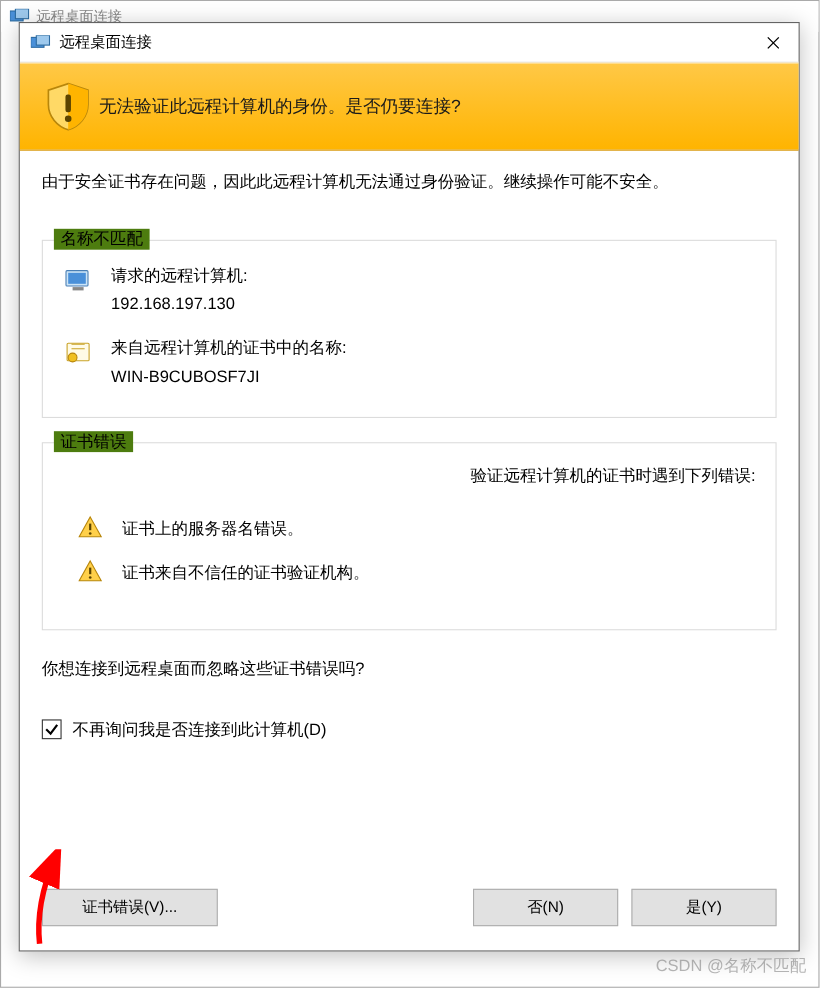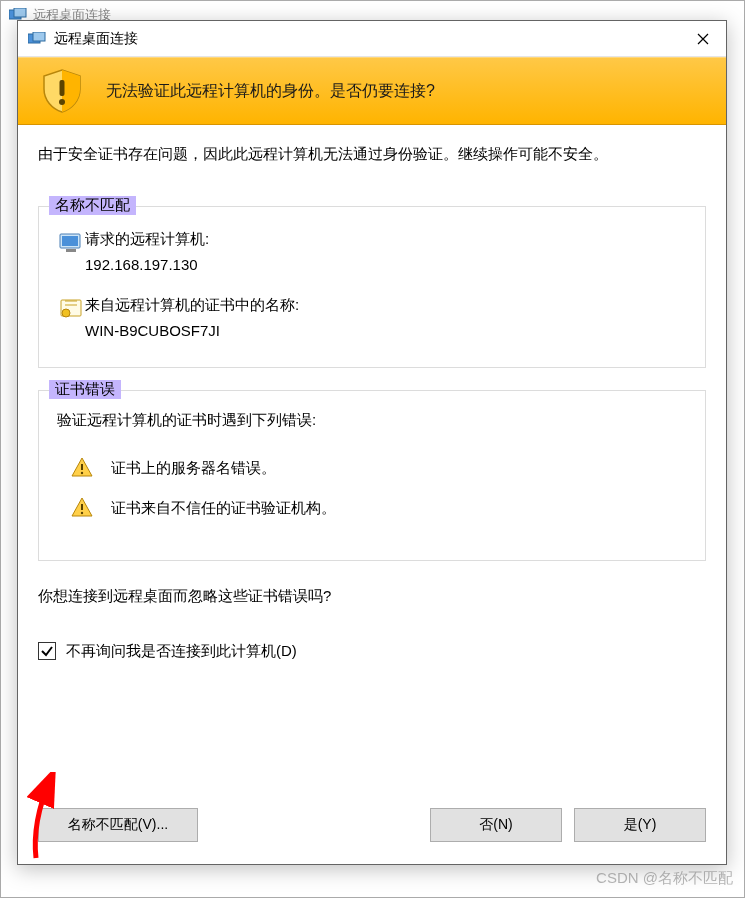--- a/index.html
+++ b/index.html
@@ -59,25 +59,25 @@
       display: flex;
       align-items: center;
       justify-content: center;
       cursor: pointer;
     }
     .close-btn svg { width: 12px; height: 12px; }
     .warning-banner {
       background: linear-gradient(#ffc846, #ffb400);
       border-top: 1px solid #ffd77a;
       border-bottom: 1px solid #d89400;
-      height: 68px;
+      height: 80px;
       display: flex;
       align-items: center;
       padding: 0 20px;
-      gap: 20px;
+      gap: 4px;
     }
     .shield-icon {
       width: 48px; height: 48px;
       flex-shrink: 0;
     }
     .warning-banner .msg {
       font-size: 16px;
       color: #1a1a1a;
     }
     .content {
@@ -90,34 +90,35 @@
     .groupbox {
       border: 1px solid #dcdcdc;
       margin-bottom: 22px;
       padding: 20px 18px 24px 18px;
       position: relative;
     }
     .groupbox-title {
       position: absolute;
       top: -11px;
       left: 10px;
-      background: #c4b5fd;
+      background: #4d7c0f;
       padding: 0 6px;
       font-size: 15px;
     }
     .info-row {
       display: flex;
       align-items: flex-start;
+      gap: 16px;
       margin-bottom: 16px;
     }
     .info-row:last-child { margin-bottom: 0; }
     .info-icon { width: 28px; height: 28px; flex-shrink: 0; margin-top: 2px; }
     .info-text { line-height: 1.6; }
     .info-text .label { margin-bottom: 2px; }
-    .errors-intro { margin-bottom: 26px; }
+    .errors-intro { margin-bottom: 26px; text-align: right; }
     .error-row {
       display: flex;
       align-items: flex-end;
       gap: 18px;
       margin: 18px 0 18px 14px;
     }
     .warn-tri { width: 22px; height: 22px; flex-shrink: 0; }
     .question { margin: 26px 0 36px 0; }
     .checkbox-row {
       display: flex;
@@ -277,21 +278,21 @@
       <div class="checkbox">
         <svg viewBox="0 0 14 14">
             <path d="M2 7 L6 11 L12 3" stroke="#000" stroke-width="2" fill="none"></path>
           </svg>
       </div>
       <span>不再询问我是否连接到此计算机(D)</span>
     </div>
   </div>
 
   <div class="button-row">
-    <button class="btn view-cert">名称不匹配(V)...</button>
+    <button class="btn view-cert">证书错误(V)...</button>
     <div class="spacer"></div>
     <button class="btn">否(N)</button>
     <button class="btn">是(Y)</button>
   </div>
 </div>
 
 <svg class="red-arrow" width="48" height="90">
   <defs>
       <marker id="ah" markerWidth="10" markerHeight="10" refX="5" refY="3" orient="auto">
         <path d="M0,0 L8,3 L0,6 Z" fill="#ff0000"></path>

